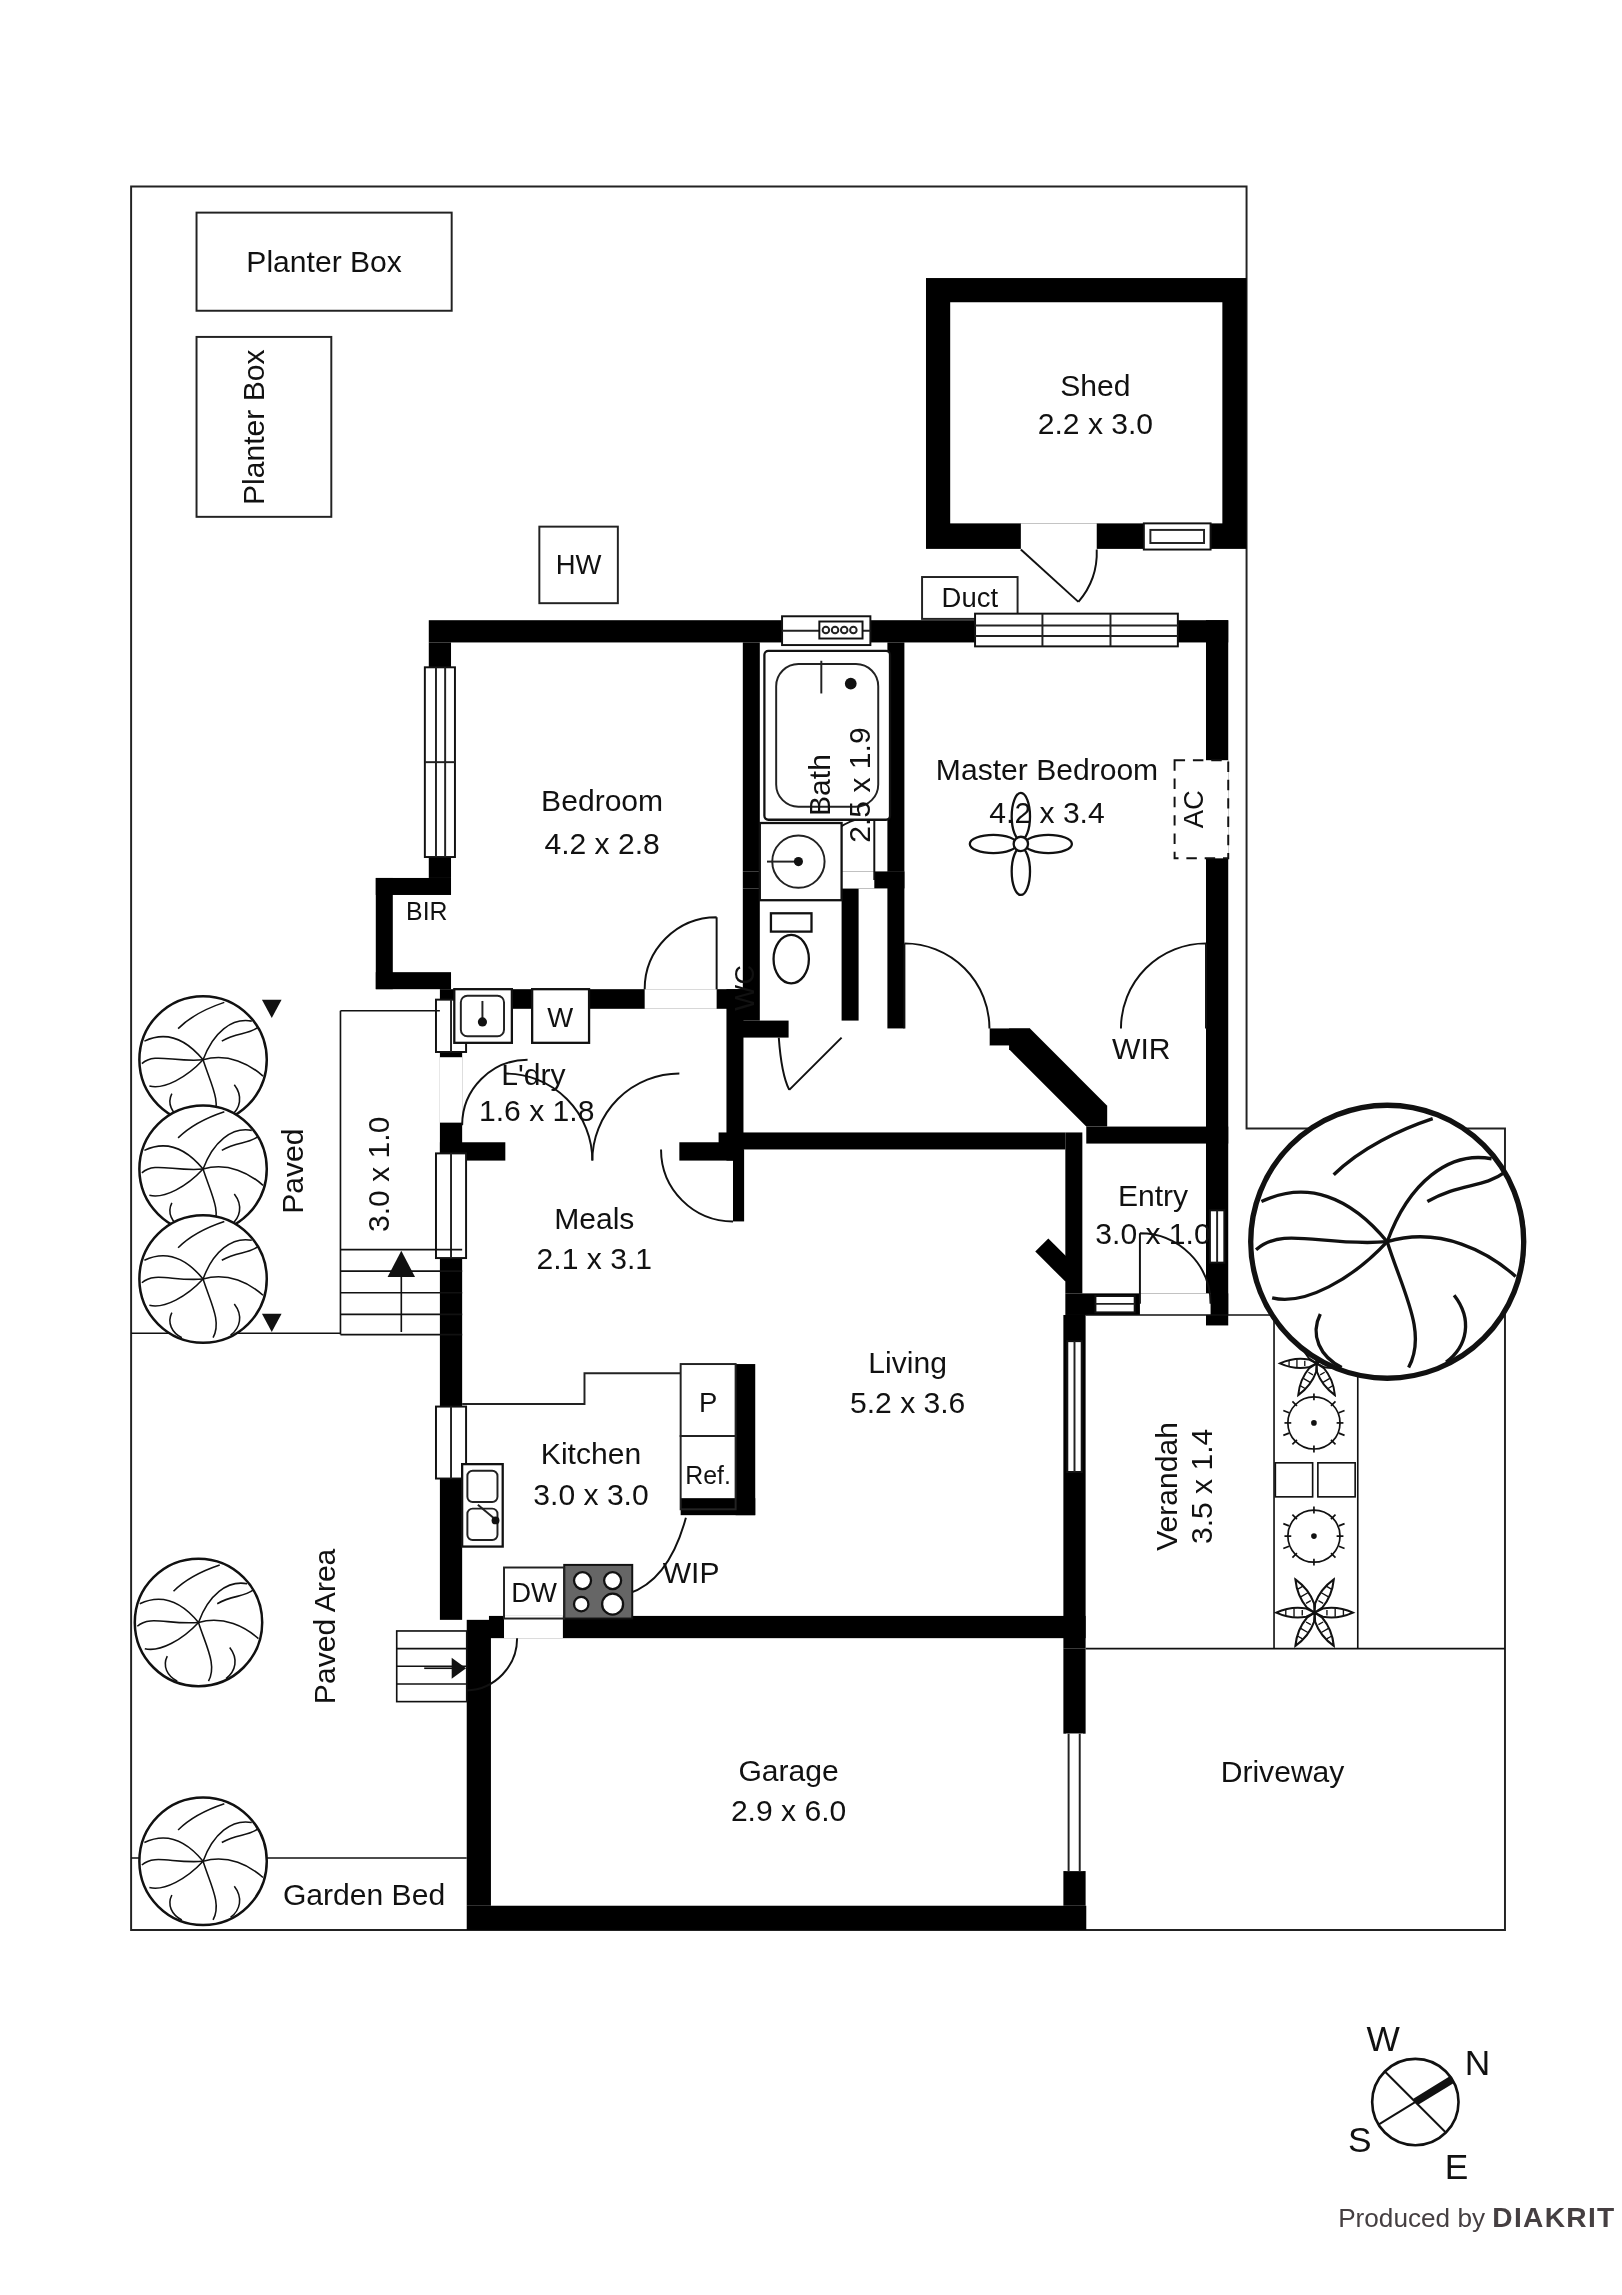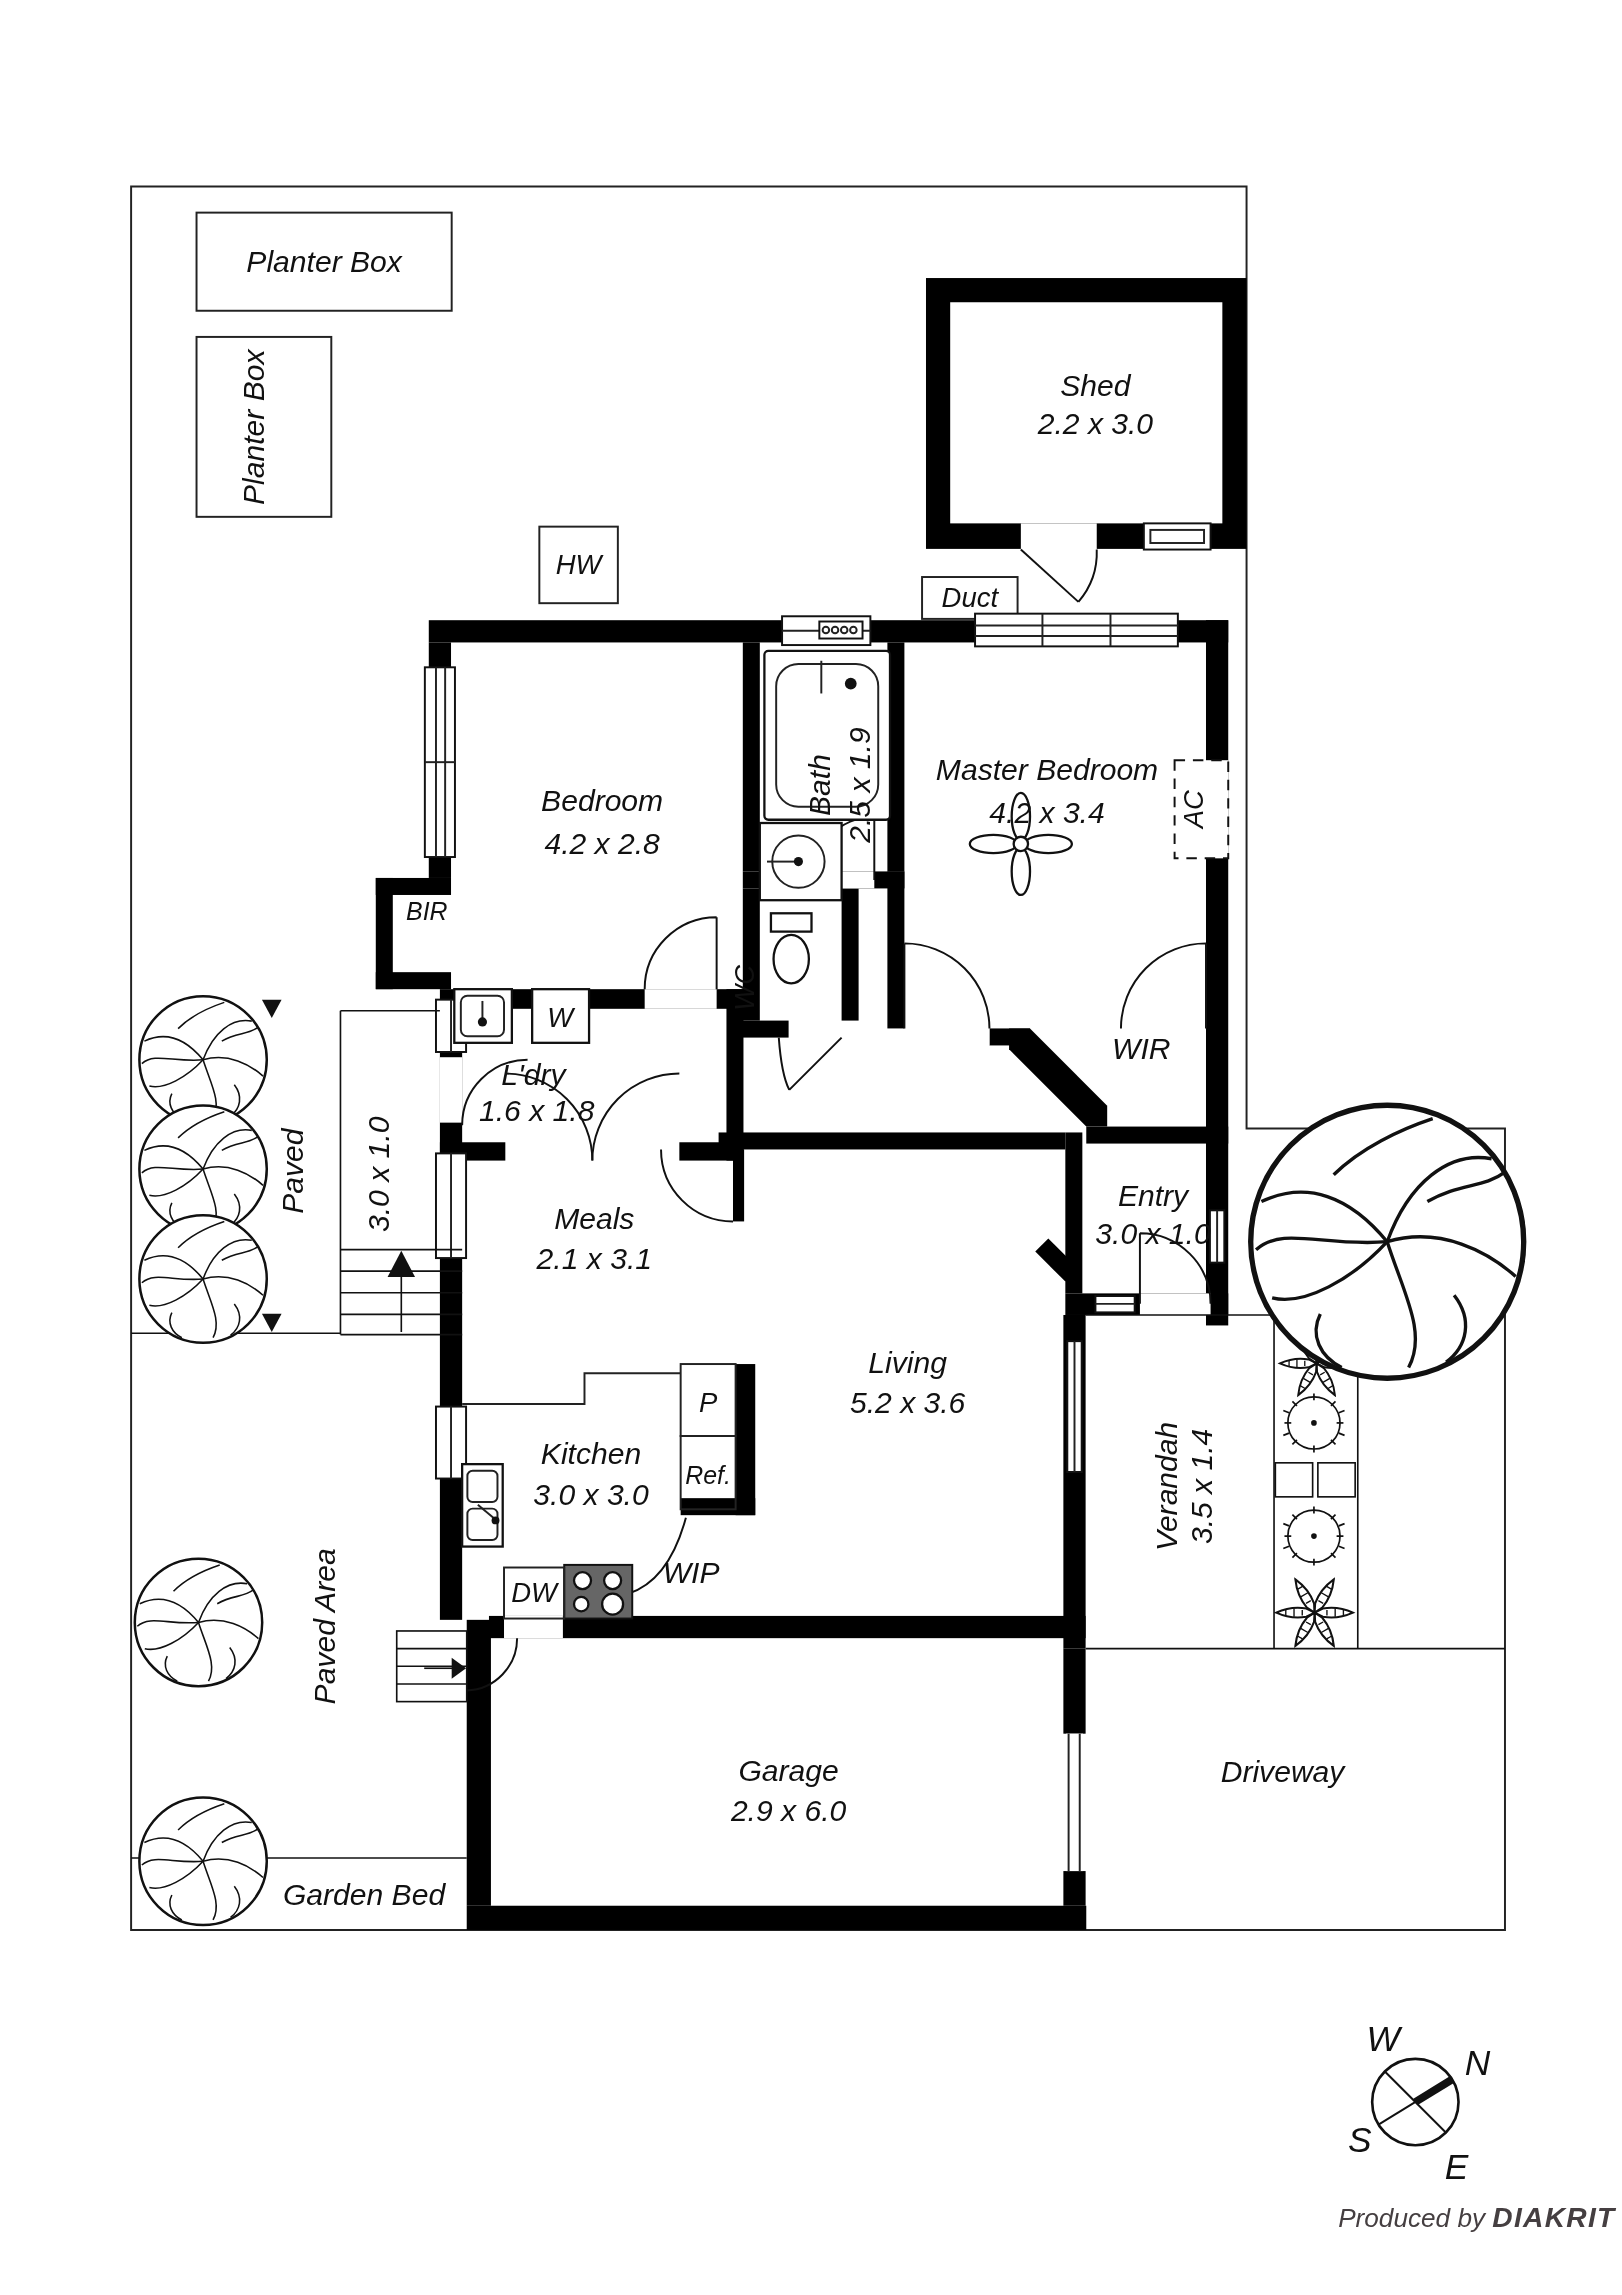--- a/index.html
+++ b/index.html
@@ -1,16 +1,16 @@
 <!DOCTYPE html>
 <html style="font-size:10.5px"><head>
 <meta charset="utf-8">
 <style>
   html,body{margin:0;padding:0;background:#fff;}
-  #page{position:relative;width:1623px;height:2295px;background:#ffffff;overflow:hidden;font-style:italic;}
+  #page{position:relative;width:1623px;height:2295px;background:#ffffff;overflow:hidden;}
   svg{position:absolute;left:0;top:0;}
   text{font-family:"Liberation Sans", sans-serif;fill:#111;text-anchor:middle;}
   .room{font-size:46px;}
   .dim{font-size:46px;}
   .small{font-size:42px;}
   .tiny{font-size:38px;}
   .compassL{font-size:54px;}
   .credit{font-size:40px;text-anchor:start;fill:#453f41;}
   .creditBrand{font-weight:bold;font-size:43px;letter-spacing:2px;}
   .wall{fill:#000;stroke:none;}

